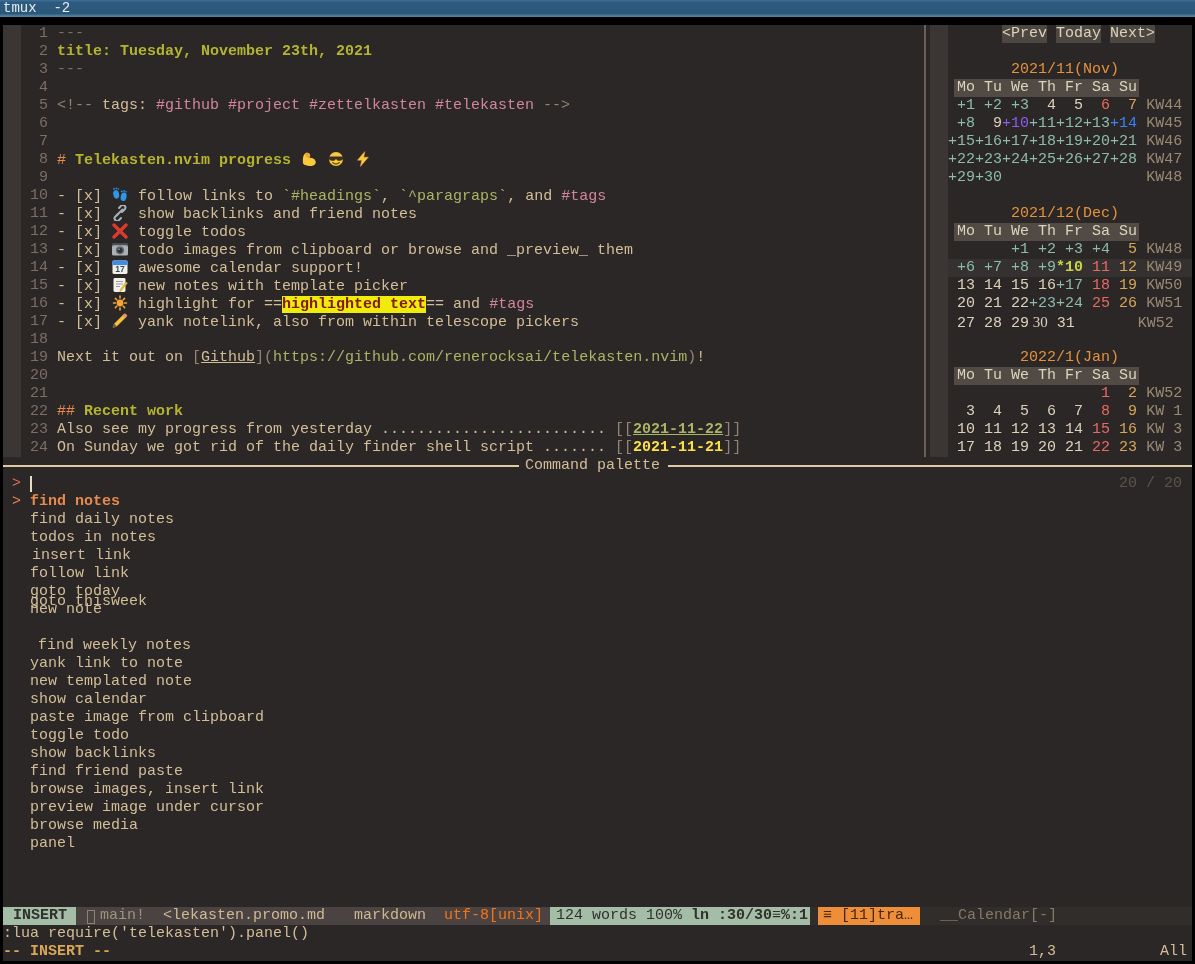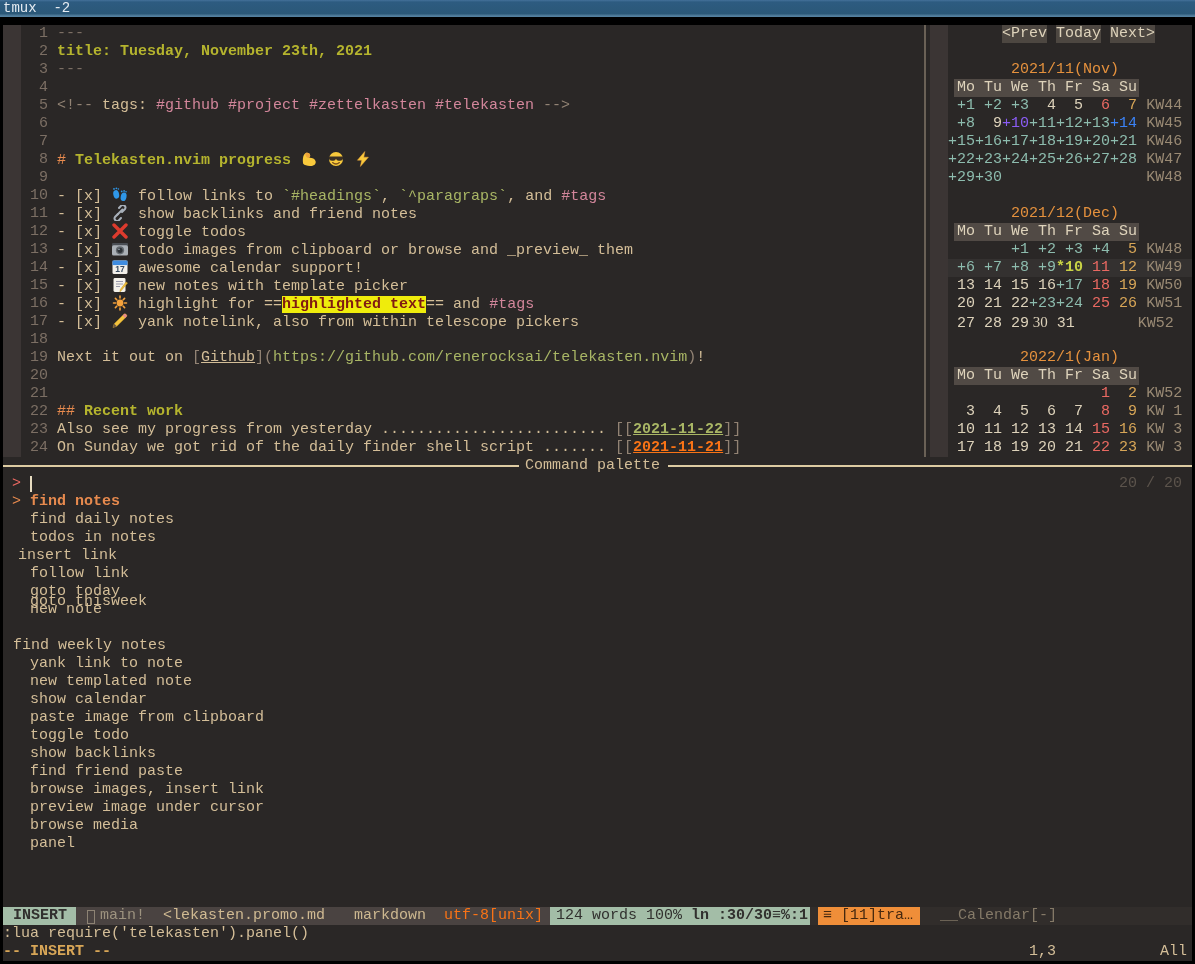--- a/index.html
+++ b/index.html
@@ -120,36 +120,36 @@
       </g>
     </svg><span style="color:#d4be98;"> highlight for </span><span style="color:#d4be98;">==</span><span style="color:#801a12;background:#efec0c;font-weight:bold">highlighted text</span><span style="color:#d4be98;">==</span><span style="color:#d4be98;"> and </span><span style="color:#d3869b;">#tags</span></div>
 <div class="r" style="left:57px;top:313px"><span style="color:#d4be98;">- [x] </span><svg width="18" height="16" viewBox="0 0 18 16" style="vertical-align:-3px">
       <path d="M2 14.5 L3.2 10.8 L12.6 1.4 a1.8 1.8 0 0 1 2.6 2.6 L5.8 13.3 Z" fill="#f2c23e" stroke="#c99a25" stroke-width=".5"></path>
       <path d="M2 14.5 L3.2 10.8 L5.8 13.3 Z" fill="#6a5344"></path>
       <path d="M12.6 1.4 a1.8 1.8 0 0 1 2.6 2.6 l-1 1 L11.6 2.4 Z" fill="#e88a8a"></path>
     </svg><span style="color:#d4be98;"> yank notelink, also from within telescope pickers</span></div>
 <div class="r" style="left:57px;top:349px"><span style="color:#d4be98;">Next it out on </span><span style="color:#928374;">[</span><span style="color:#d4be98;text-decoration:underline">Github</span><span style="color:#928374;">](</span><span style="color:#a9b665;">https://github.com/renerocksai/telekasten.nvim</span><span style="color:#928374;">)</span><span style="color:#d4be98;">!</span></div>
 <div class="r" style="left:57px;top:403px"><span style="color:#e78a4e;">## </span><span style="color:#b5b42e;font-weight:bold">Recent work</span></div>
 <div class="r" style="left:57px;top:421px"><span style="color:#d4be98;">Also see my progress from yesterday ......................... </span><span style="color:#928374;">[[</span><span style="color:#a9b665;font-weight:bold;text-decoration:underline">2021-11-22</span><span style="color:#928374;">]]</span></div>
-<div class="r" style="left:57px;top:439px"><span style="color:#d4be98;">On Sunday we got rid of the daily finder shell script ....... </span><span style="color:#928374;">[[</span><span style="color:#f97316;font-weight:bold;text-decoration:underline">2021-11-21</span><span style="color:#928374;">]]</span></div>
+<div class="r" style="left:57px;top:439px"><span style="color:#d4be98;">On Sunday we got rid of the daily finder shell script ....... </span><span style="color:#928374;">[[</span><span style="color:#fde047;font-weight:bold;">2021-11-21</span><span style="color:#928374;">]]</span></div>
 <div style="position:absolute;left:3px;top:465px;width:516px;height:2px;background:#ddcba2;"></div>
 <div class="r" style="left:525px;top:457px"><span style="color:#d4be98;">Command palette</span></div>
 <div style="position:absolute;left:668px;top:465px;width:524px;height:2px;background:#ddcba2;"></div>
 <div class="r" style="left:12px;top:475px"><span style="color:#ea6962;">&gt;</span></div>
 <div style="position:absolute;left:30px;top:476px;width:2px;height:16px;background:#e8dcc0;"></div>
 <div class="r" style="left:1119px;top:475px"><span style="color:#5c544c;">20 / 20</span></div>
 <div class="r" style="left:12px;top:493px"><span style="color:#e78a4e;">&gt;</span><span style="color:#d4be98;"> </span><span style="color:#e78a4e;font-weight:bold">find notes</span></div>
 <div class="r" style="left:30px;top:511px"><span style="color:#d4be98;">find daily notes</span></div>
 <div class="r" style="left:30px;top:529px"><span style="color:#d4be98;">todos in notes</span></div>
-<div class="r" style="left:18px;top:547px"><span style="color:#d4be98;">insert link</span></div>
+<div class="r" style="left:32px;top:547px"><span style="color:#d4be98;">insert link</span></div>
 <div class="r" style="left:30px;top:565px"><span style="color:#d4be98;">follow link</span></div>
 <div class="r" style="left:30px;top:583px"><span style="color:#d4be98;">goto today</span></div>
 <div class="r" style="left:30px;top:601px"><span style="color:#d4be98;">new note</span></div>
 <div class="r" style="left:30px;top:593px"><span style="color:#d4be98;">goto thisweek</span></div>
-<div class="r" style="left:13px;top:637px"><span style="color:#d4be98;">find weekly notes</span></div>
+<div class="r" style="left:38px;top:637px"><span style="color:#d4be98;">find weekly notes</span></div>
 <div class="r" style="left:30px;top:655px"><span style="color:#d4be98;">yank link to note</span></div>
 <div class="r" style="left:30px;top:673px"><span style="color:#d4be98;">new templated note</span></div>
 <div class="r" style="left:30px;top:691px"><span style="color:#d4be98;">show calendar</span></div>
 <div class="r" style="left:30px;top:709px"><span style="color:#d4be98;">paste image from clipboard</span></div>
 <div class="r" style="left:30px;top:727px"><span style="color:#d4be98;">toggle todo</span></div>
 <div class="r" style="left:30px;top:745px"><span style="color:#d4be98;">show backlinks</span></div>
 <div class="r" style="left:30px;top:763px"><span style="color:#d4be98;">find friend paste</span></div>
 <div class="r" style="left:30px;top:781px"><span style="color:#d4be98;">browse images, insert link</span></div>
 <div class="r" style="left:30px;top:799px"><span style="color:#d4be98;">preview image under cursor</span></div>
 <div class="r" style="left:30px;top:817px"><span style="color:#d4be98;">browse media</span></div>

